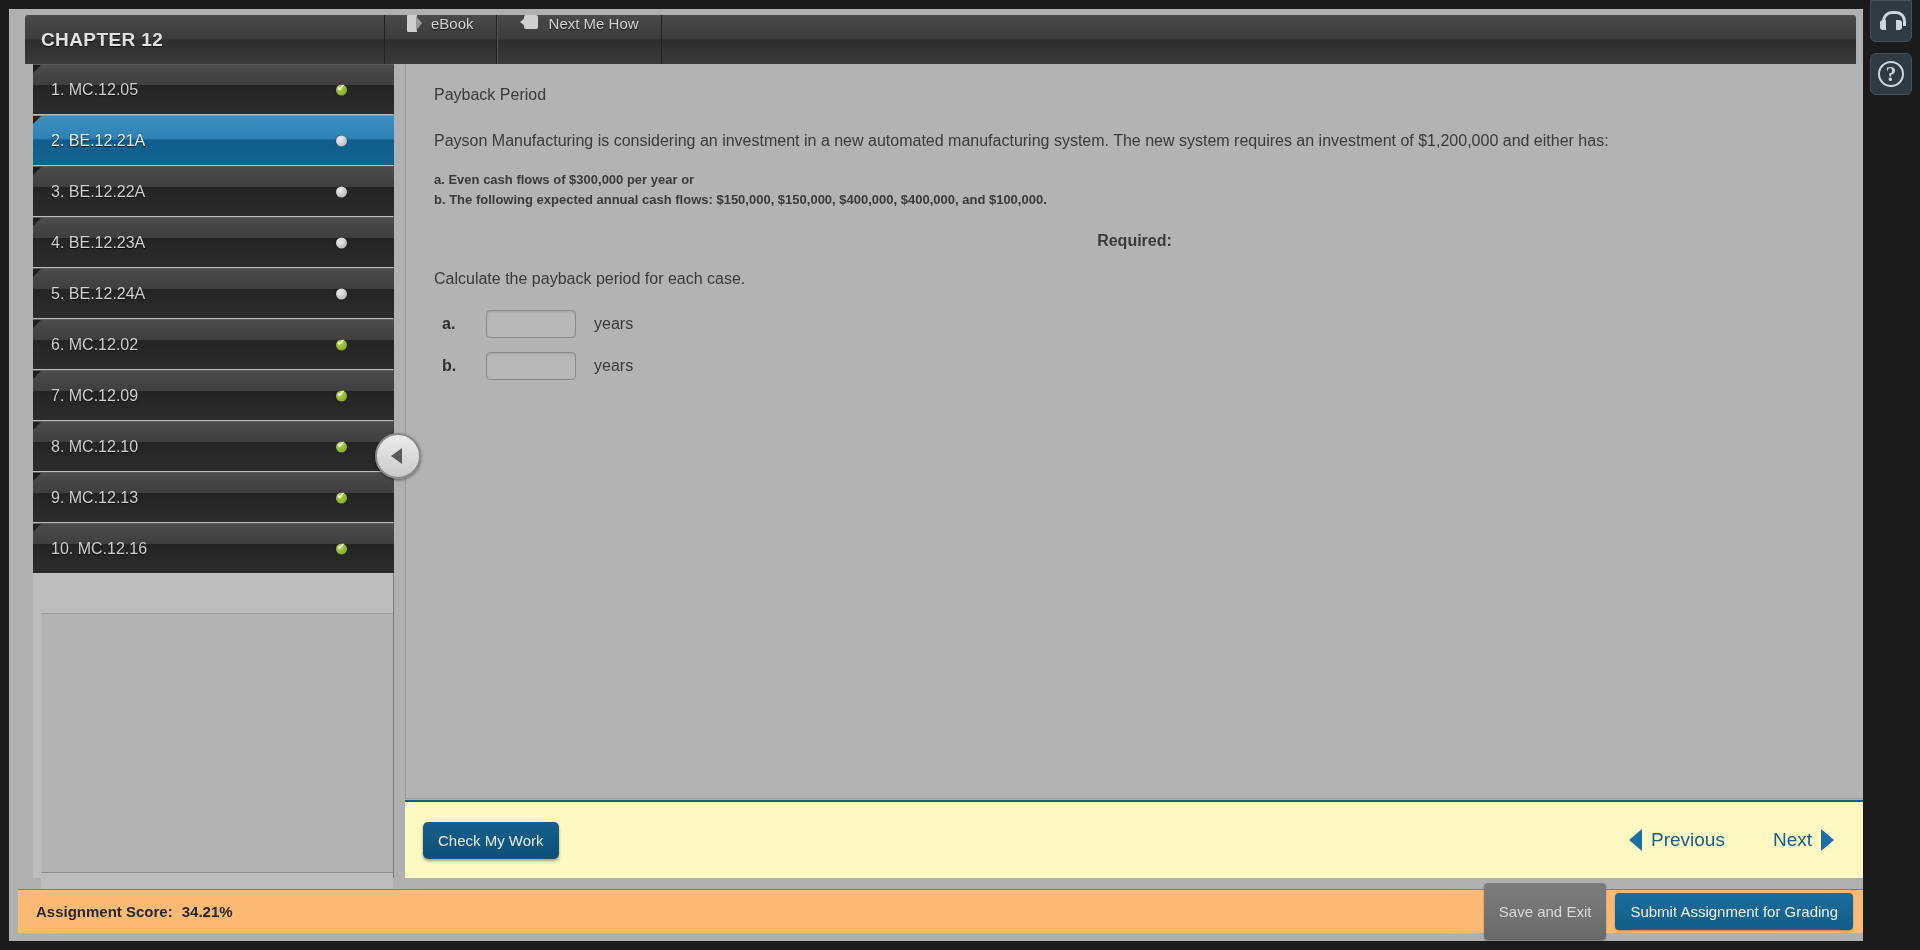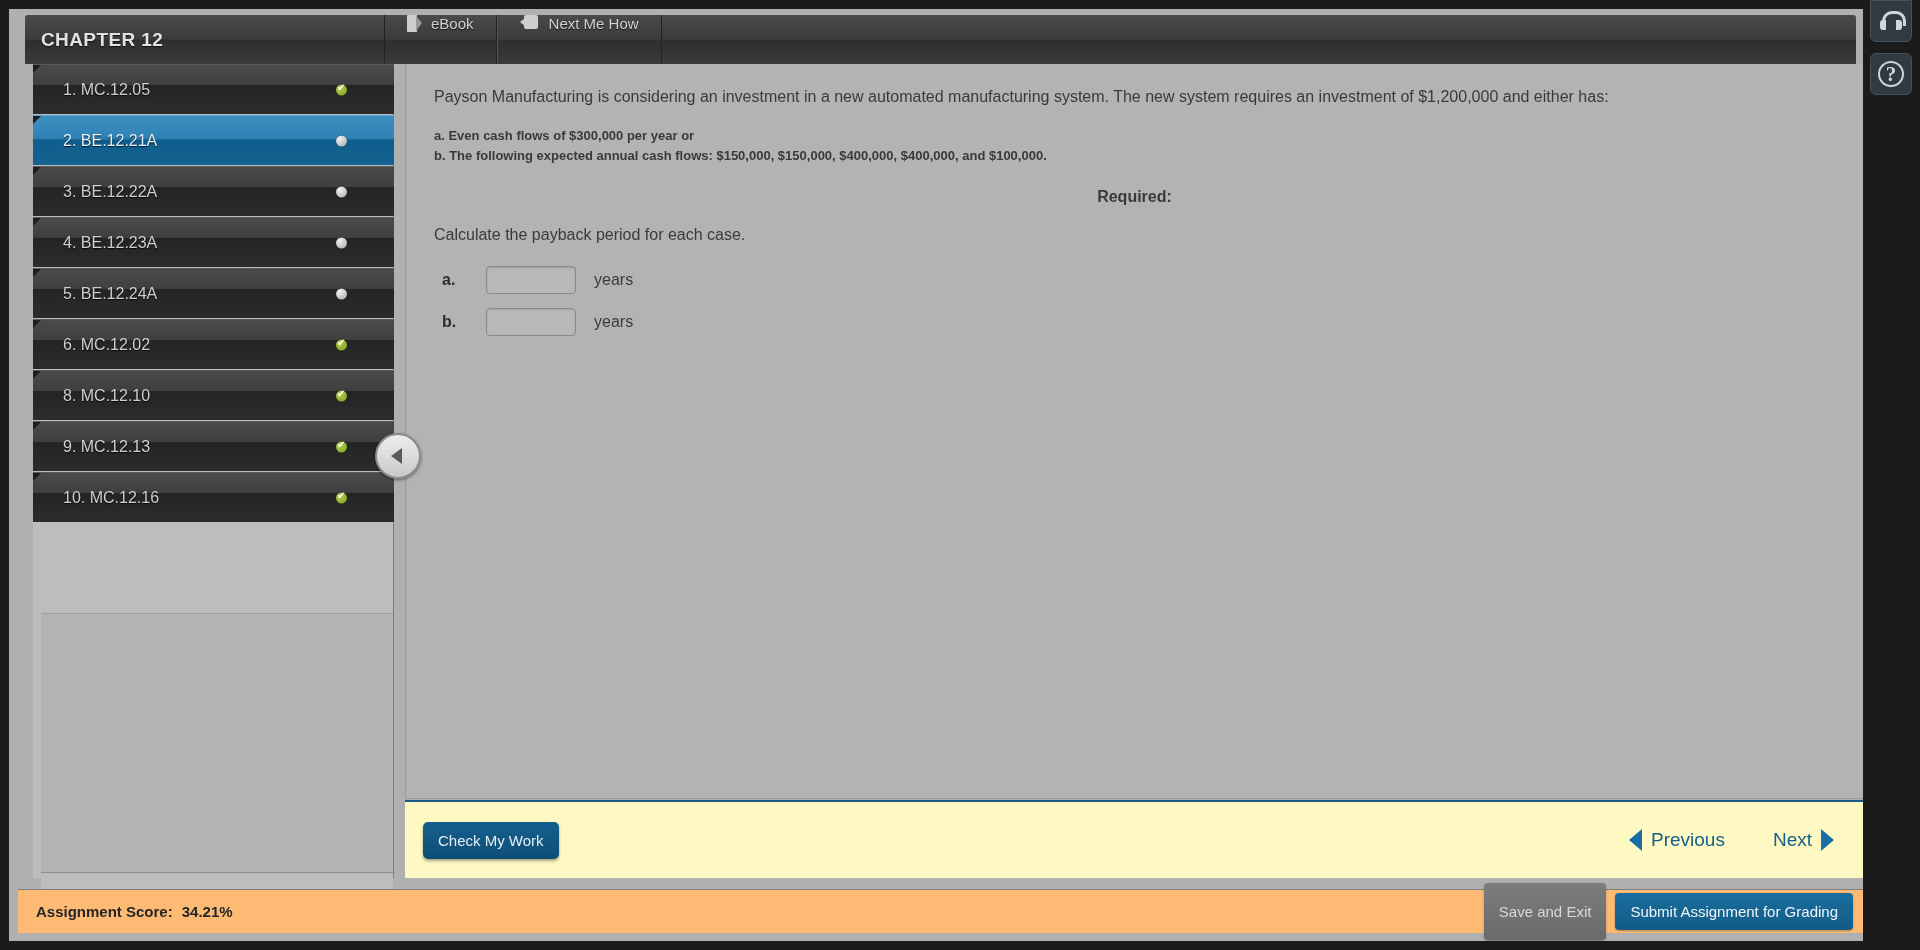--- a/index.html
+++ b/index.html
@@ -99,21 +99,21 @@
     border-top: 1px solid #5a5a5a;
   }
   .qitem .notch {
     position: absolute; left: 0; top: 0;
     width: 0; height: 0;
     border-top: 8px solid #1e1e1e;
     border-right: 8px solid transparent;
   }
   .qitem .qlabel {
     color: #cfcfcf; font-size: 16px;
-    padding-left: 30px;
+    padding-left: 18px;
     text-shadow: 0 1px 1px rgba(0,0,0,.8);
   }
   .qitem .dot {
     position: absolute; right: 47px; top: 50%;
     transform: translateY(-50%);
     width: 11px; height: 11px; border-radius: 50%;
   }
   .dot.done {
     background: radial-gradient(circle at 35% 30%, #b4d44a, #7a9c22);
     box-shadow: 0 0 1px #000;
@@ -343,20 +343,25 @@
             <span class="qlabel">5. BE.12.24A</span>
             <span class="dot todo"></span>
           </div>
           <div class="qitem">
             <span class="notch"></span>
             <span class="qlabel">6. MC.12.02</span>
             <span class="dot done"></span>
           </div>
           <div class="qitem">
             <span class="notch"></span>
+            <span class="qlabel">7. MC.12.09</span>
+            <span class="dot done"></span>
+          </div>
+          <div class="qitem">
+            <span class="notch"></span>
             <span class="qlabel">8. MC.12.10</span>
             <span class="dot done"></span>
           </div>
           <div class="qitem">
             <span class="notch"></span>
             <span class="qlabel">9. MC.12.13</span>
             <span class="dot done"></span>
           </div>
           <div class="qitem">
             <span class="notch"></span>
@@ -370,20 +375,21 @@
         <span class="pval">2/10 items</span>
       </div>
     </div>
 
     <div class="collapse-handle">
       <span class="chev"></span>
     </div>
 
     <div class="content">
       <div class="content-inner">
+        <div class="q-title">Payback Period</div>
         <div class="q-para">Payson Manufacturing is considering an investment in a new automated manufacturing system. The new system requires an investment of $1,200,000 and either has:</div>
         <div class="q-sub">a. Even cash flows of $300,000 per year or</div>
         <div class="q-sub">b. The following expected annual cash flows: $150,000, $150,000, $400,000, $400,000, and $100,000.</div>
         <div class="q-required">Required:</div>
         <div class="q-instr">Calculate the payback period for each case.</div>
         <div class="answers" id="answers">
             <div class="arow">
               <span class="alabel">a.</span>
               <input class="ainput" type="text" value="" style="">
               <span class="aunit">years</span>

